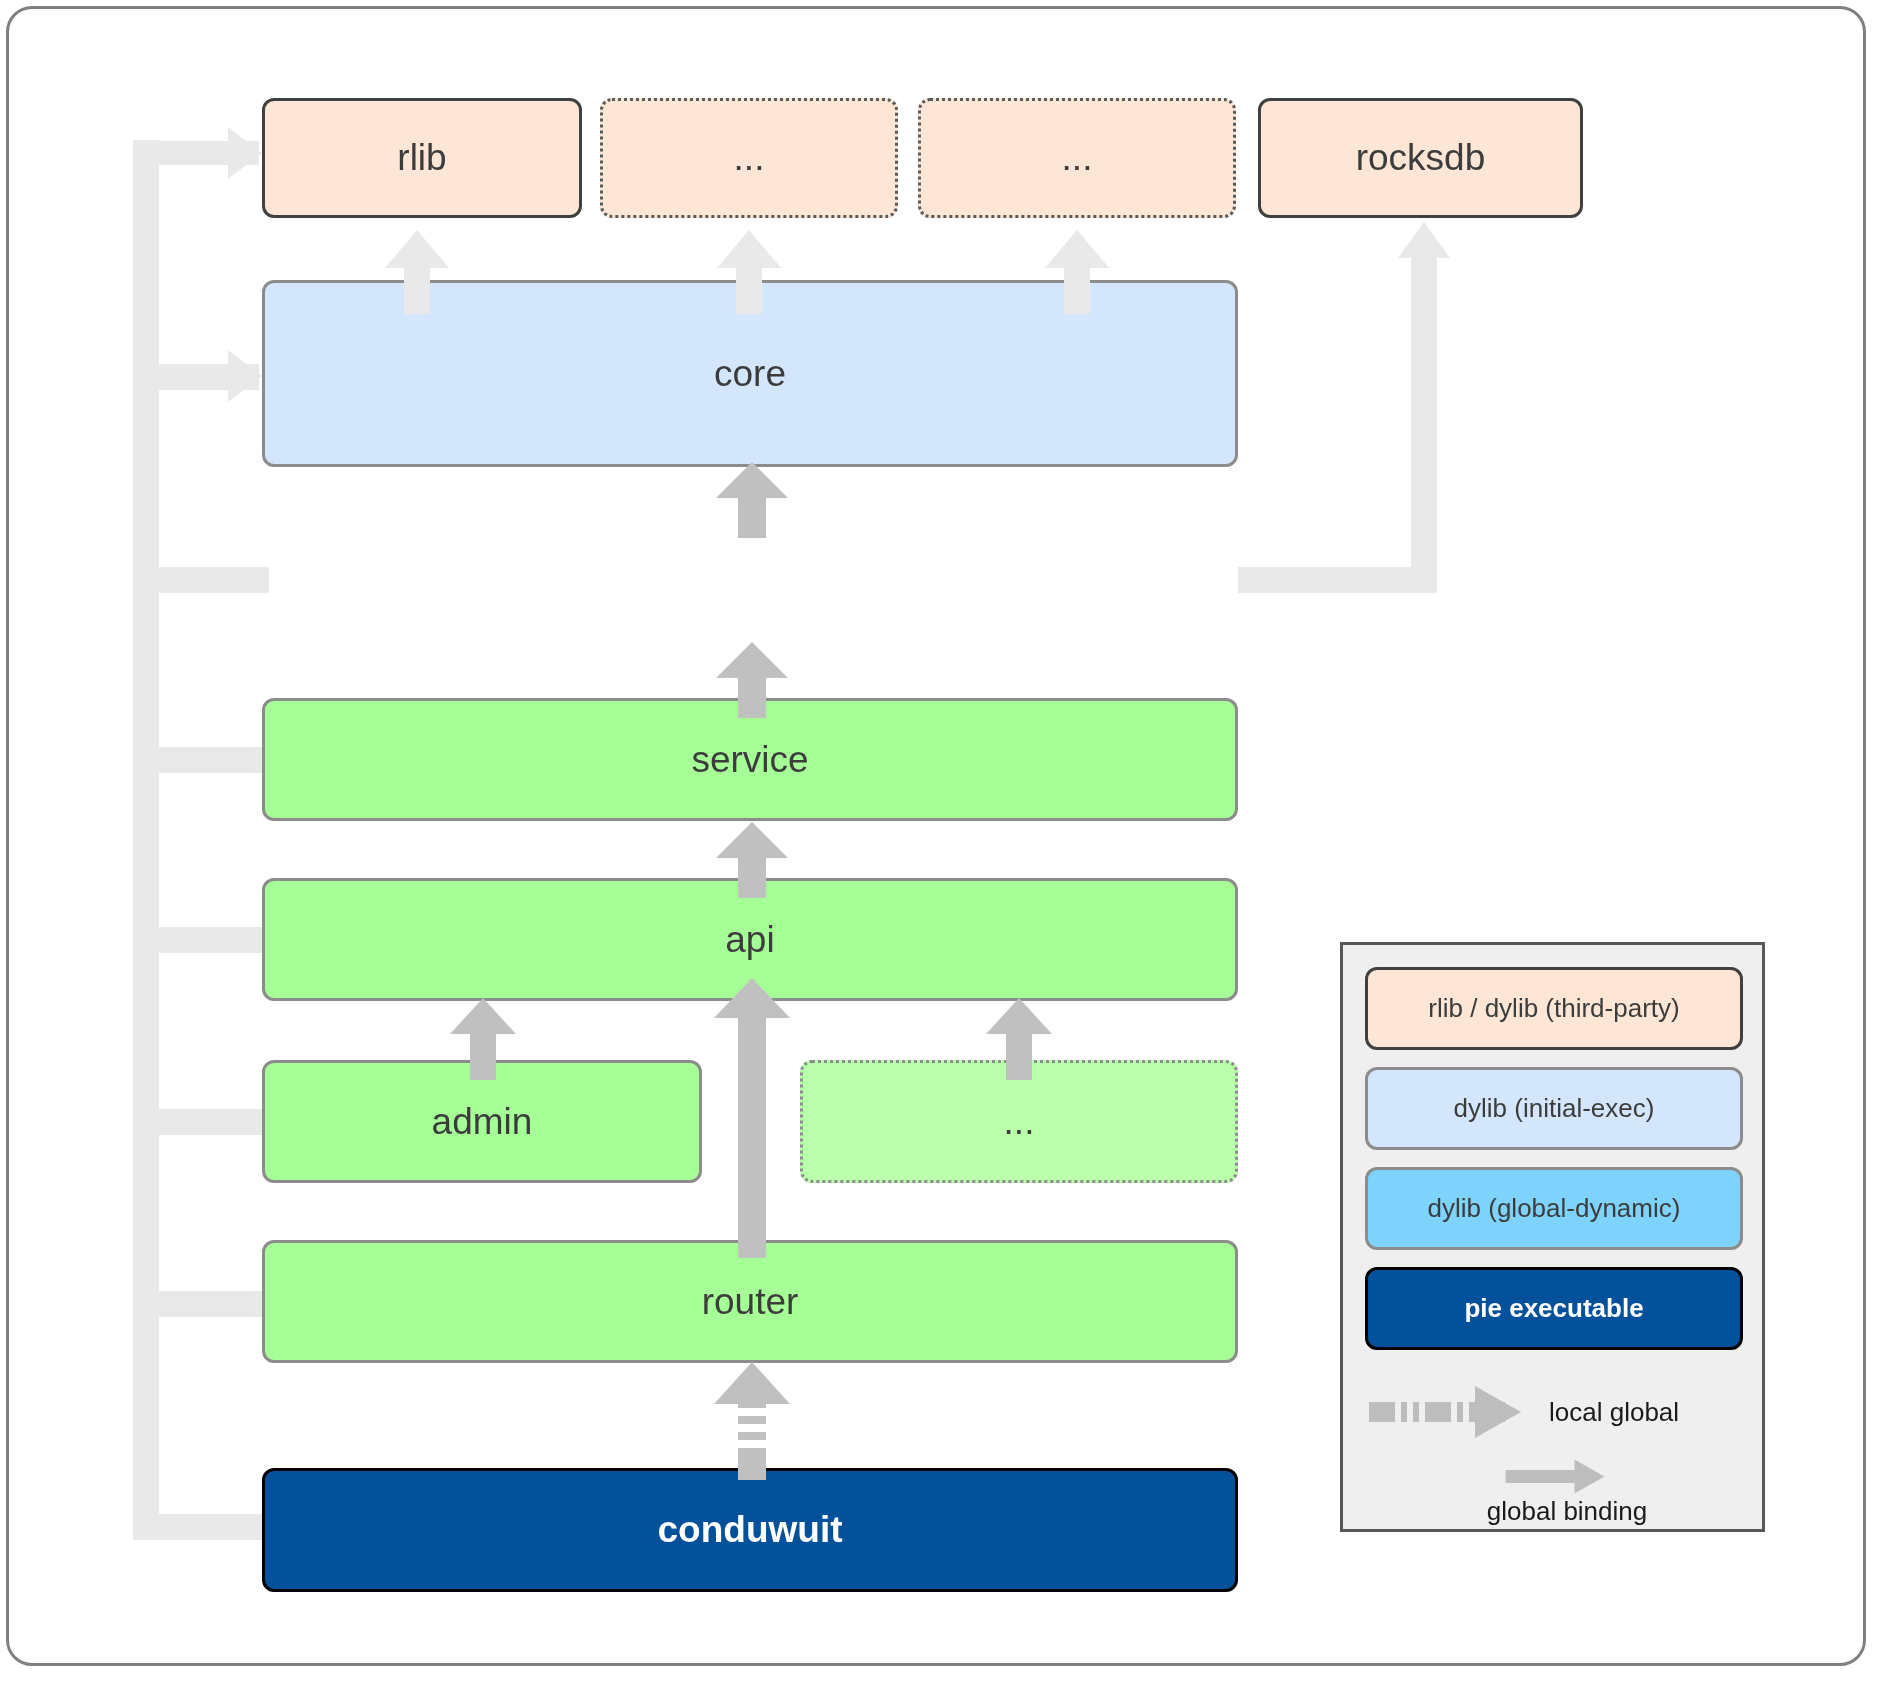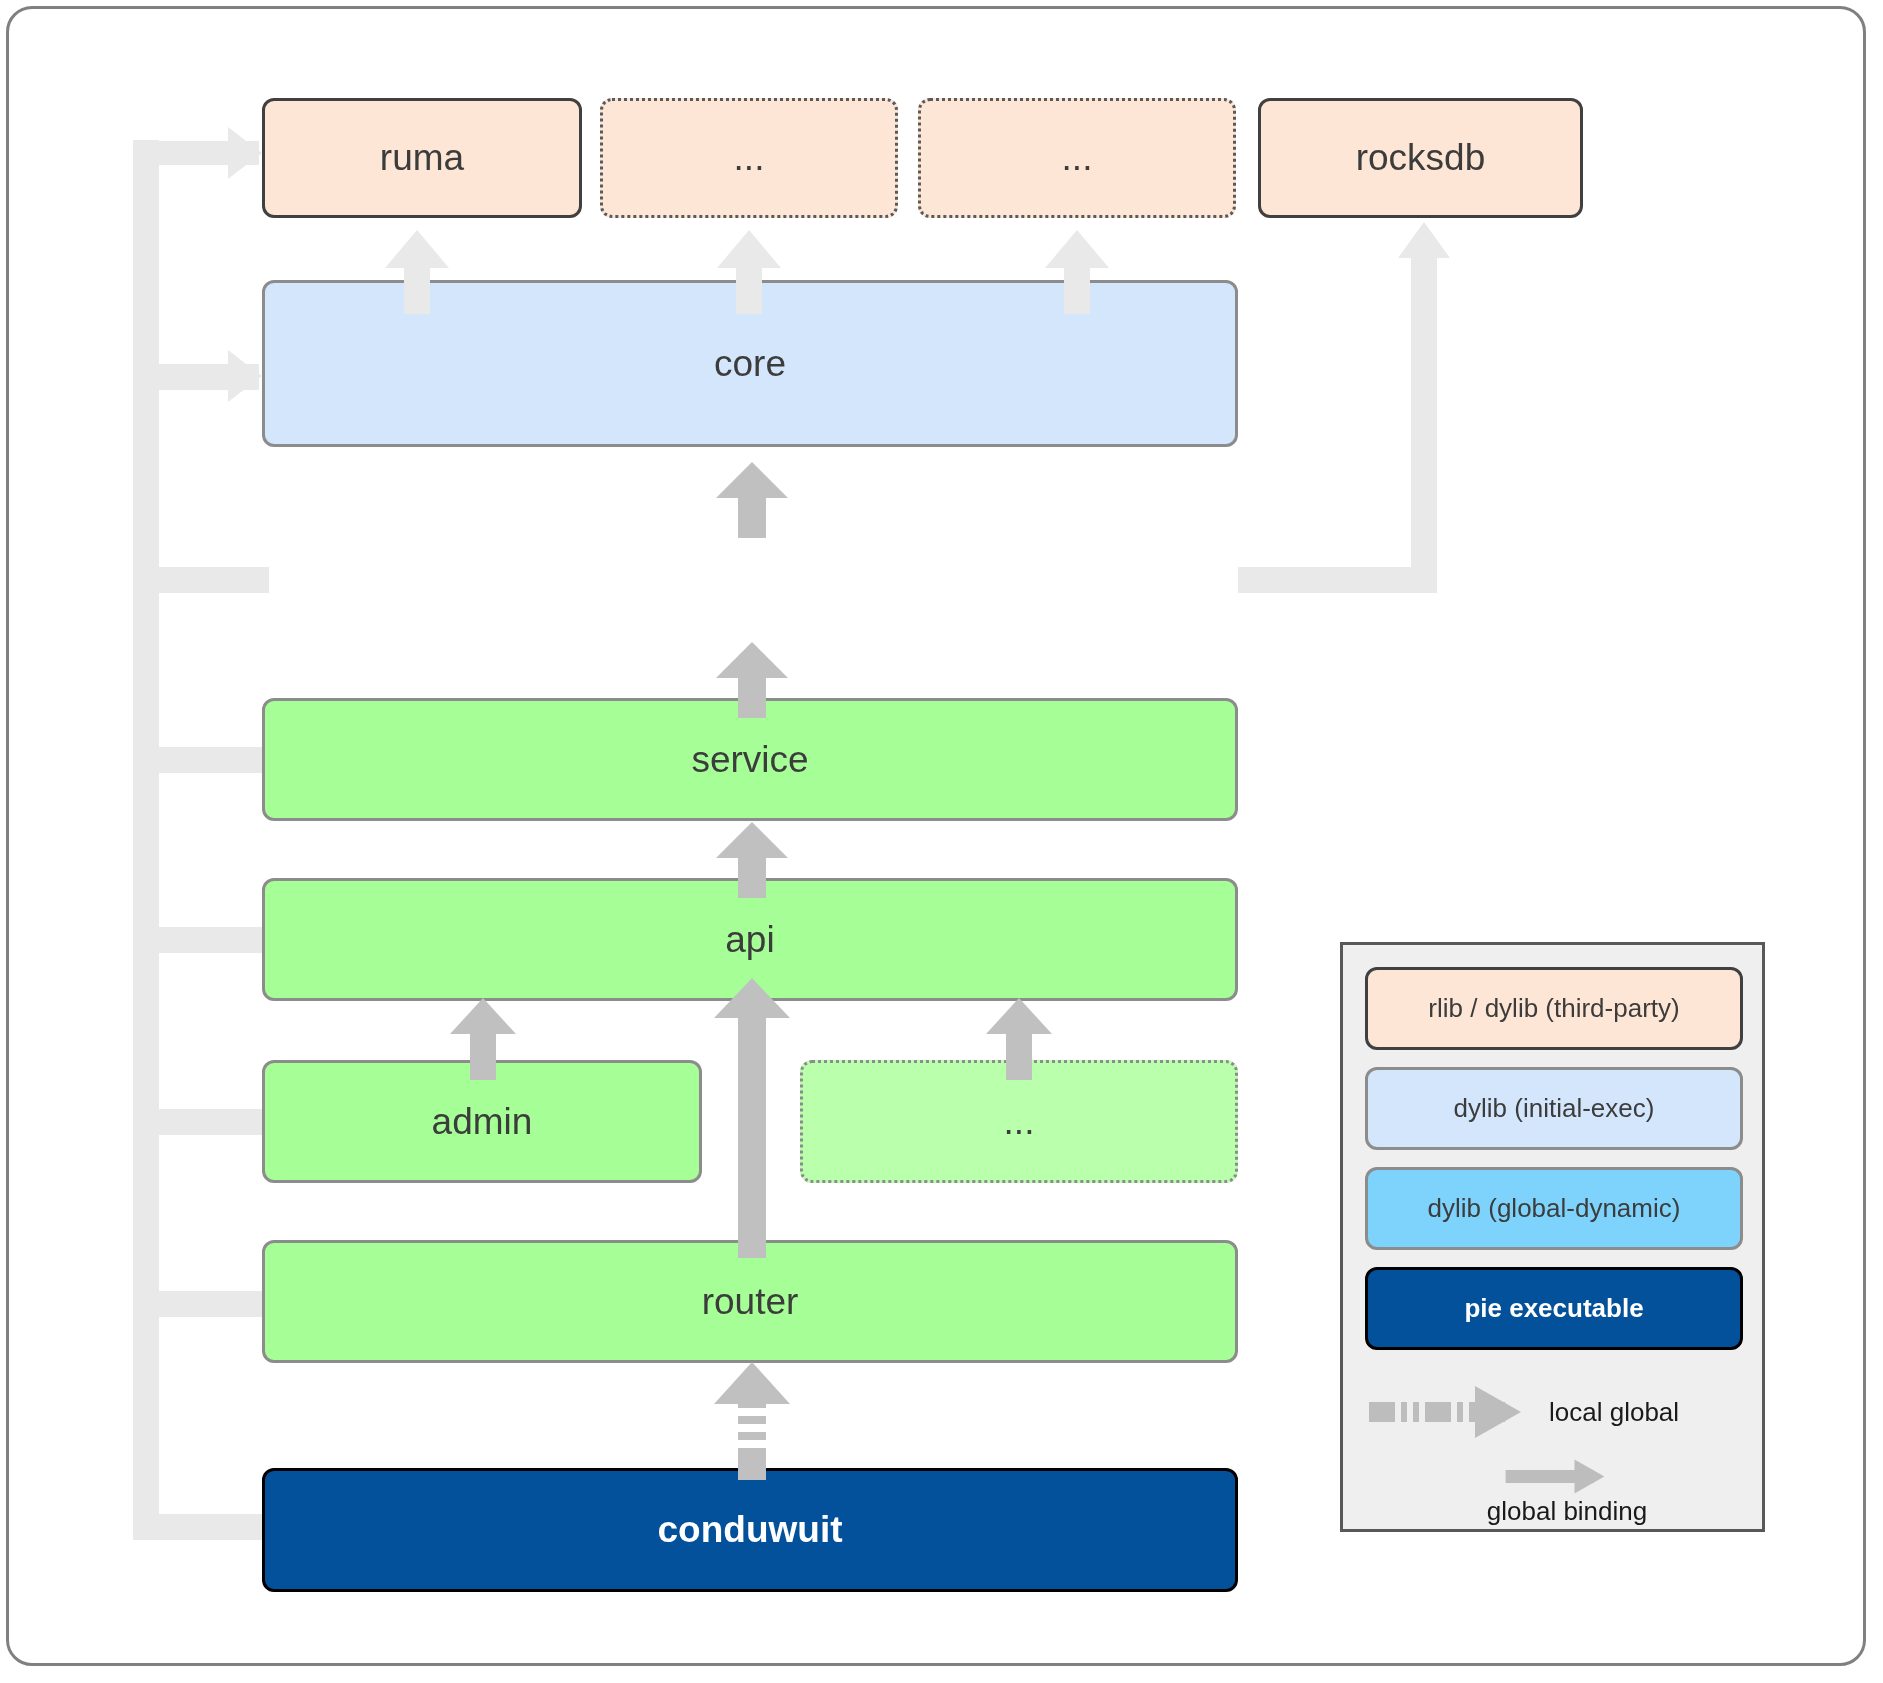--- a/index.html
+++ b/index.html
@@ -164,36 +164,36 @@
     </g>
 
     <g fill="#e9e9e9">
       <rect x="1238" y="567" width="190" height="26"></rect>
       <rect x="1411" y="250" width="26" height="343"></rect>
       <polygon points="1398,258 1424,222 1450,258"></polygon>
     </g>
   </svg>
 
   <div class="node n-thirdparty" style="left:262px; top:98px; width:320px; height:120px;">
-    <span class="lbl">ruma</span>
+    <span class="lbl">rlib</span>
   </div>
 
   <div class="node n-thirdparty dotted" style="left:600px; top:98px; width:298px; height:120px;">
     <span class="lbl">...</span>
   </div>
 
   <div class="node n-thirdparty dotted" style="left:918px; top:98px; width:318px; height:120px;">
     <span class="lbl">...</span>
   </div>
 
   <div class="node n-thirdparty" style="left:1258px; top:98px; width:325px; height:120px;">
     <span class="lbl">rocksdb</span>
   </div>
 
-  <div class="node n-initialexec" style="left:262px; top:280px; width:976px; height:167px;">
+  <div class="node n-initialexec" style="left:262px; top:280px; width:976px; height:187px;">
     <span class="lbl">core</span>
   </div>
 
 
   <div class="node n-globaldyn" style="left:262px; top:698px; width:976px; height:123px;">
     <span class="lbl">service</span>
   </div>
 
   <div class="node n-globaldyn" style="left:262px; top:878px; width:976px; height:123px;">
     <span class="lbl">api</span>

